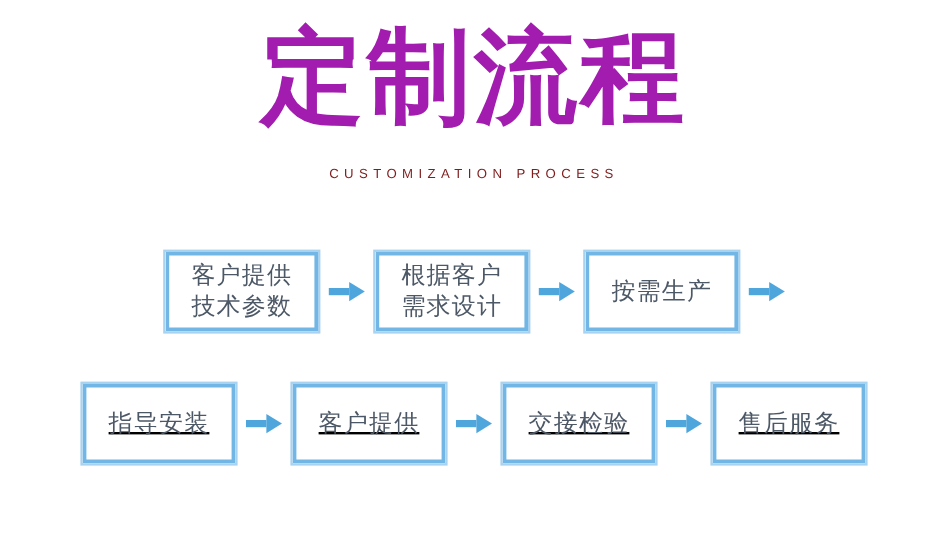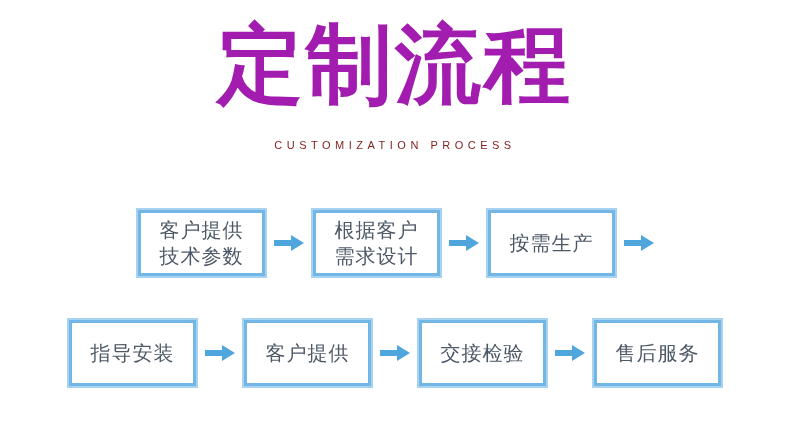--- a/index.html
+++ b/index.html
@@ -26,21 +26,21 @@
     color: #7f1d1d;
     letter-spacing: 4.5px;
   }
   .flow { display: flex; flex-direction: column; align-items: center; }
   .flow-row {
     display: flex;
     align-items: center;
     gap: 7px;
   }
   .flow-row.row-1 { margin-top: 57px; }
-  .flow-row.row-2 { margin-top: 40px; }
+  .flow-row.row-2 { margin-top: 40px; text-decoration: underline; }
   .flow-box {
     box-sizing: border-box;
     width: 131px; height: 70px;
     background: #ffffff;
     border: 2px solid #a7d3f0;
     box-shadow: inset 0 0 0 3px #72b6e5;
     display: flex;
     align-items: center;
     justify-content: center;
   }

